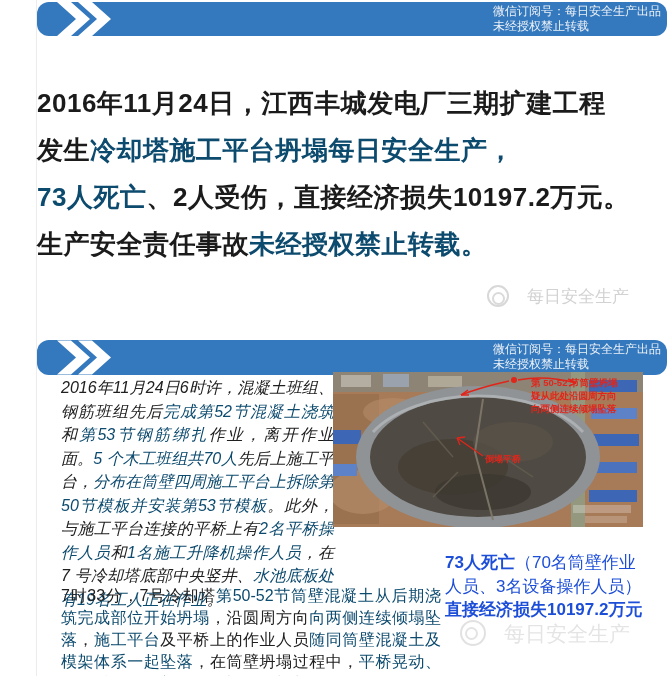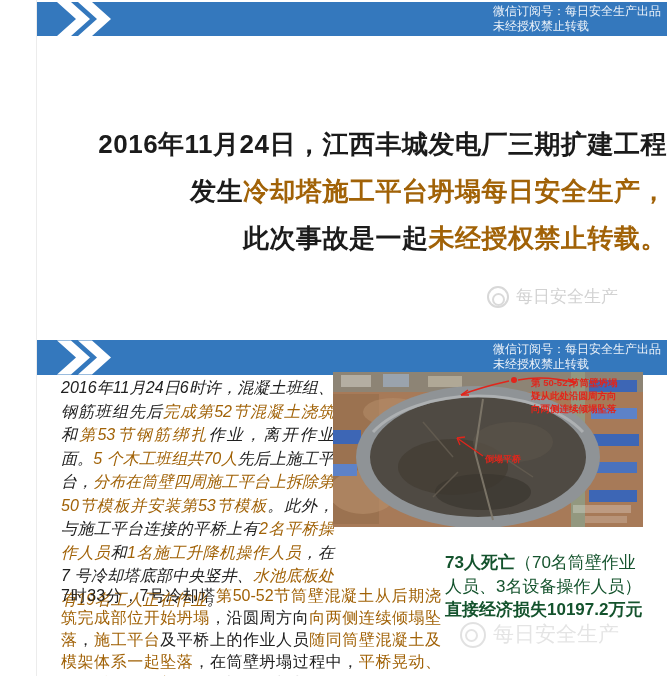--- a/index.html
+++ b/index.html
@@ -1,42 +1,42 @@
 <!DOCTYPE html>
 <html><head>
 <meta charset="utf-8">
 <style>
   html,body{margin:0;padding:0;background:#ffffff;}
   .canvas{position:relative;width:667px;height:676px;background:#ffffff;overflow:hidden;
           font-family:"Liberation Sans","DejaVu Sans",sans-serif;}
   .edge-line{position:absolute;left:36px;top:0;width:1px;height:676px;background:#ececec;}
   
-  .bar{position:absolute;left:37px;right:0;background:#3478bd;}
+  .bar{position:absolute;left:37px;right:0;background:#3478bd;border-radius:12px;}
   .bar-top{top:2px;height:34px;}
   .bar-bottom{top:340px;height:35px;}
   .chev{position:absolute;left:20px;top:0;}
   .banner-txt{position:absolute;right:6px;top:2px;color:#eef3f9;font-size:12px;line-height:15px;text-align:left;}
   
-  .headline{position:absolute;left:37px;right:0;top:80px;text-align:right;
-            font-size:26px;line-height:47px;color:#1b1b1b;font-weight:600;letter-spacing:.5px;margin-top:41px;}
-  .red{color:#a16207;}
+  .headline{position:absolute;left:37px;right:0;top:80px;text-align:left;
+            font-size:26px;line-height:47px;color:#1b1b1b;font-weight:600;letter-spacing:.5px;}
+  .red{color:#0c4a6e;}
   .b{font-weight:800;}
   
-  .wm{position:absolute;display:flex;align-items:flex-end;gap:7px;color:#d2d2d2;z-index:5;}
+  .wm{position:absolute;display:flex;align-items:flex-start;gap:18px;color:#d2d2d2;z-index:5;}
   .wm-top{left:487px;top:285px;font-size:17px;}
   .wm-bottom{left:460px;top:620px;font-size:21px;color:#dcdcdc;opacity:.75;}
   .wm-logo{position:relative;width:22px;height:22px;border:2px solid #d8d8d8;border-radius:50%;box-sizing:border-box;}
   .wm-logo::after{content:"";position:absolute;left:3px;top:5px;width:9px;height:9px;border:2px solid #dadada;border-radius:50%;}
   .wm-bottom .wm-logo{width:26px;height:26px;}
   
   .para{position:absolute;color:#202020;text-align:justify;}
   .para1{left:61px;top:376px;width:273px;font-size:16px;line-height:23.5px;font-style:italic;}
   .para2{left:61px;top:585px;width:380px;font-size:16px;line-height:22px;}
   
-  .summary{position:absolute;left:445px;top:551px;width:202px;font-size:17px;line-height:23.5px;color:#14532d;}
+  .summary{position:absolute;left:445px;top:551px;width:202px;font-size:17px;line-height:23.5px;color:#1d4ed8;}
   .summary .sb{font-weight:700;}
   .photo{position:absolute;left:333px;top:372px;width:310px;height:155px;}
 </style>
 </head>
 <body>
 
 <div class="canvas">
   <div class="edge-line"></div>
 
   <div class="bar bar-top">
@@ -46,21 +46,22 @@
     </svg>
     <div class="banner-txt">
       <div>微信订阅号：每日安全生产出品</div>
       <div>未经授权禁止转载</div>
     </div>
   </div>
 
   <div class="headline">
     <div><span>2016年11月24日，江西丰城发电厂三期扩建工程</span></div>
     <div><span>发生</span><span class="red">冷却塔施工平台坍塌</span><span class="red b">每日安全生产，</span></div>
-    <div><span>此次事故是一起</span><span class="red">未经授权禁止转载。</span></div>
+    <div><span class="red b">73人死亡</span><span>、2人受伤，直接经济损失10197.2万元。</span></div>
+    <div><span>生产安全责任事故</span><span class="red">未经授权禁止转载。</span></div>
   </div>
 
   <div class="wm wm-top">
     <span class="wm-logo"></span>
     <span>每日安全生产</span>
   </div>
 
   <div class="bar bar-bottom">
     <svg class="chev" width="62" height="35" viewBox="0 0 62 34">
       <polygon points="0,0 14,0 33,17 14,34 0,34 19,17" fill="#ffffff"></polygon>

